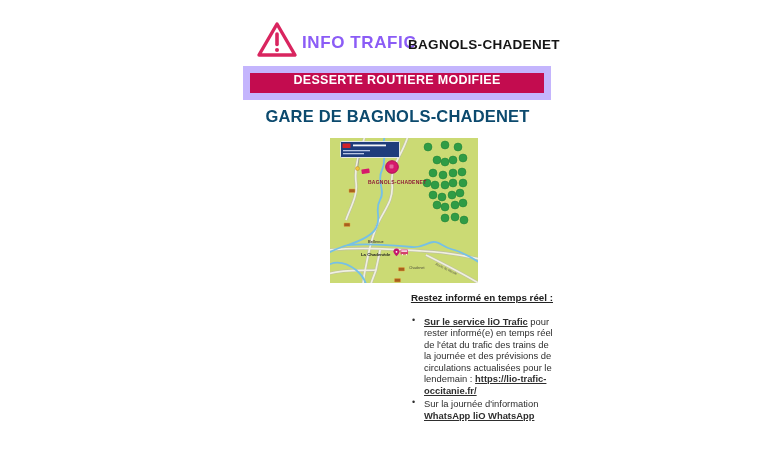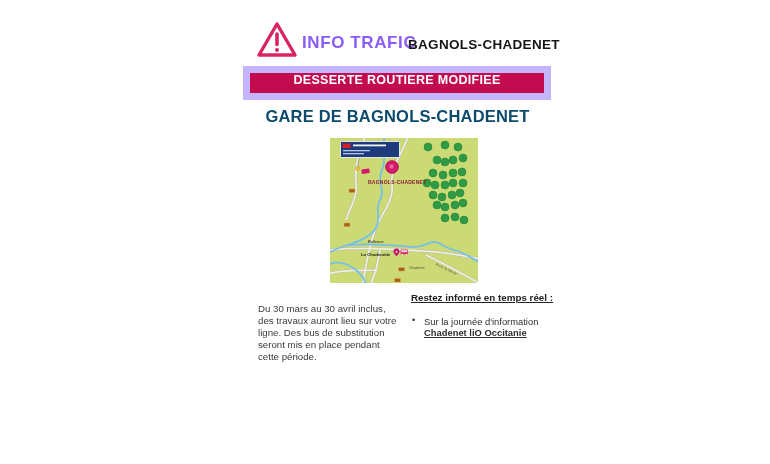--- a/index.html
+++ b/index.html
@@ -146,27 +146,23 @@
 
       <text class="map-label" x="38" y="46" font-size="5" font-weight="bold" fill="#8d1a36" letter-spacing="0.25">BAGNOLS-CHADENET</text>
       <text class="map-label" x="38" y="105" font-size="3.8" font-weight="bold" fill="#4c4c38">Bellevue</text>
       <text class="map-label" x="31" y="118" font-size="4.3" font-weight="bold" fill="#1c1c1c">La Chadenède</text>
       <text class="map-label" x="79" y="131" font-size="3.6" fill="#4c4c38">Chadenet</text>
       <text class="map-label" x="104" y="132" font-size="3.2" fill="#5c5c48" transform="rotate(26 116 132)">Route de Mende</text>
     </svg>
   </div>
 
   <div class="col-left">
-    <div>Du 30 mars au 30 avril inclus,
-des travaux auront lieu sur votre
-ligne. Des bus de substitution
-seront mis en place pendant
-cette période.</div>
   </div>
 
   <div class="col-right">
     <div class="info-heading">Restez informé en temps réel :</div>
     <ul class="bullets">
-        <li><span>Sur la journée d'information </span><span class="seg-strong">Chadenet liO Occitanie</span></li>
+        <li><span class="seg-strong">Sur le service liO Trafic</span><span> pour rester informé(e) en temps réel de l'état du trafic des trains de la journée et des prévisions de circulations actualisées pour le lendemain : </span><span class="seg-strong">https://lio-trafic-occitanie.fr/</span></li>
+        <li><span>Sur la journée d'information </span><span class="seg-strong">WhatsApp liO WhatsApp</span></li>
       </ul>
   </div>
 
 </div>
 
 </body></html>

